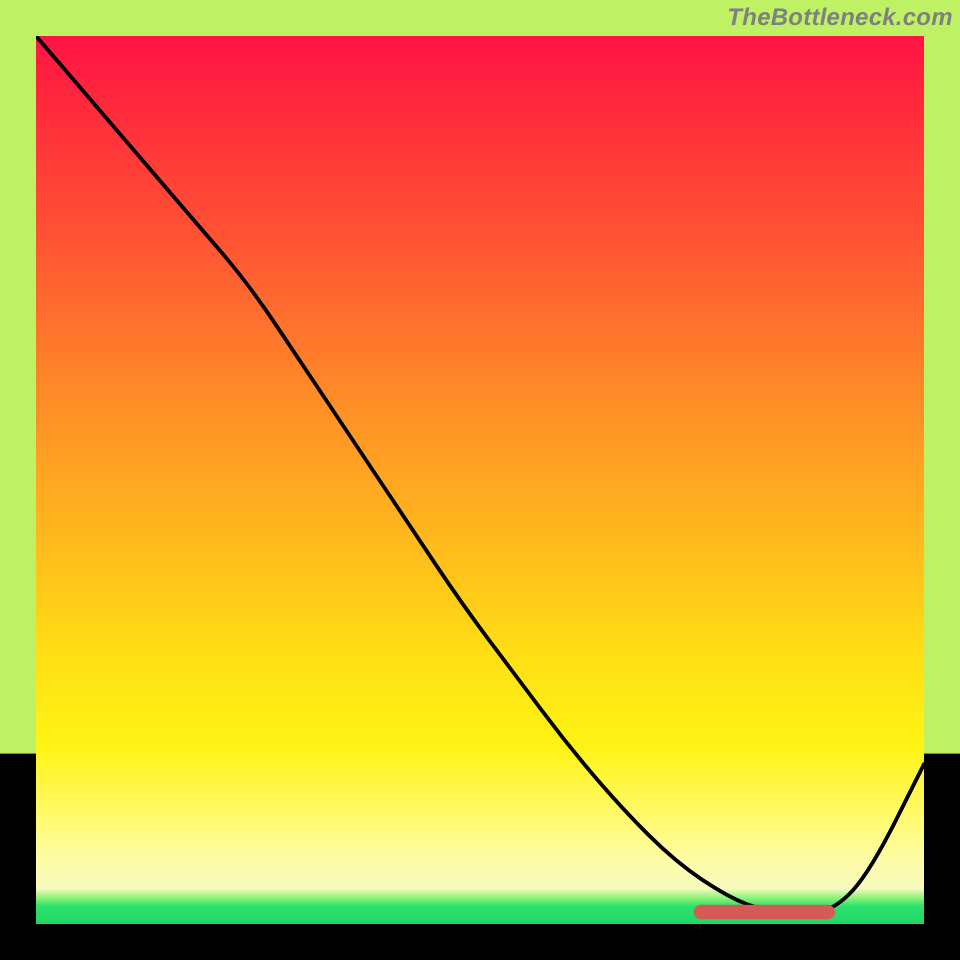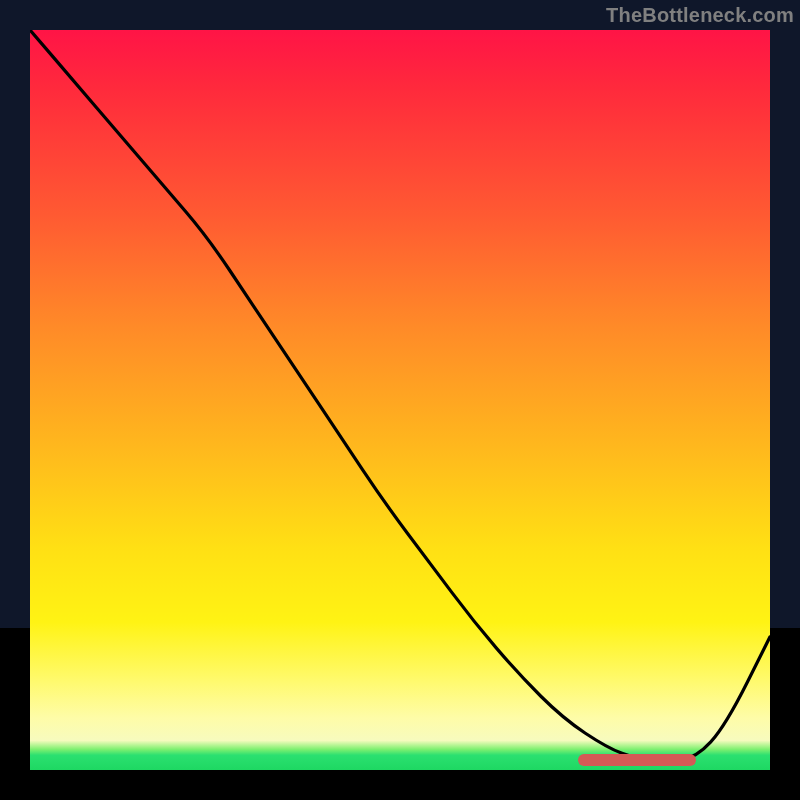--- a/index.html
+++ b/index.html
@@ -8,21 +8,22 @@
     width: 800px;
     height: 800px;
     background: #000;
     overflow: hidden;
     font-family: Arial, Helvetica, sans-serif;
   }
   .frame {
     position: relative;
     width: 800px;
     height: 628px;
-    background: #0f172a;
+    background: #bef264;
+    font-style: italic;
   }
   .plot-area {
     position: absolute;
     left: 30px;
     top: 30px;
     width: 740px;
     height: 740px;
     
     background: linear-gradient(
       to bottom,

